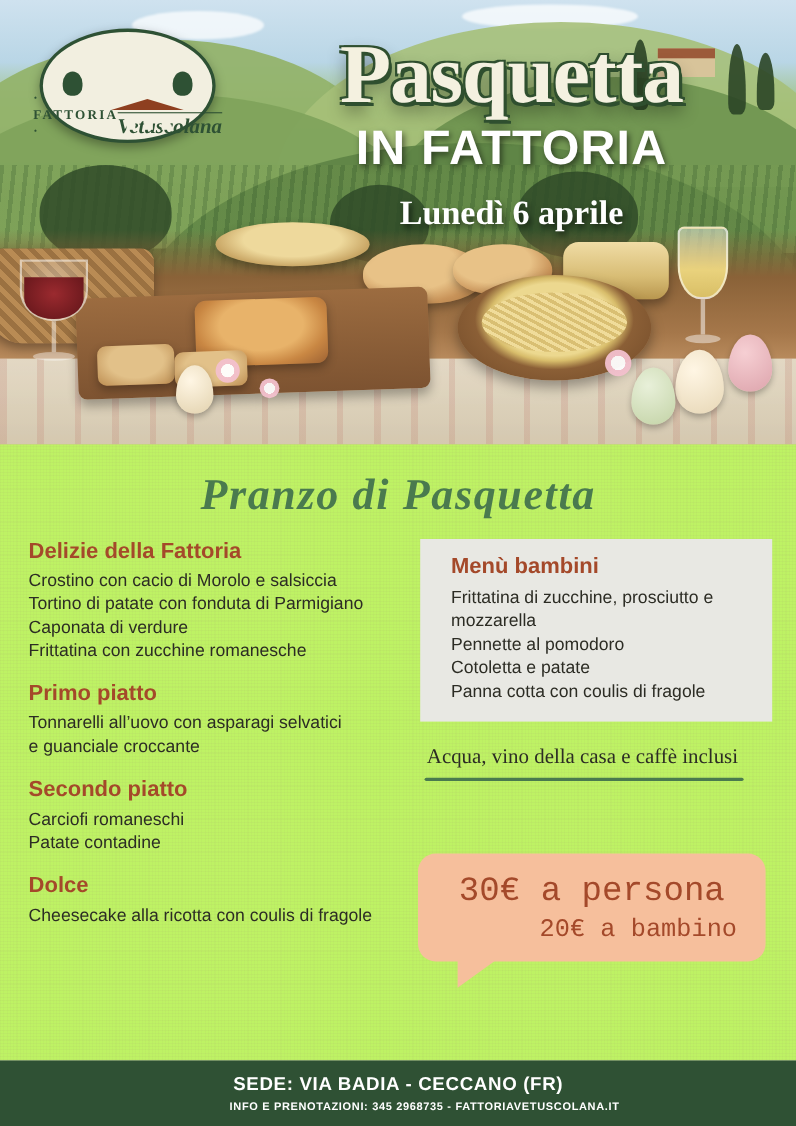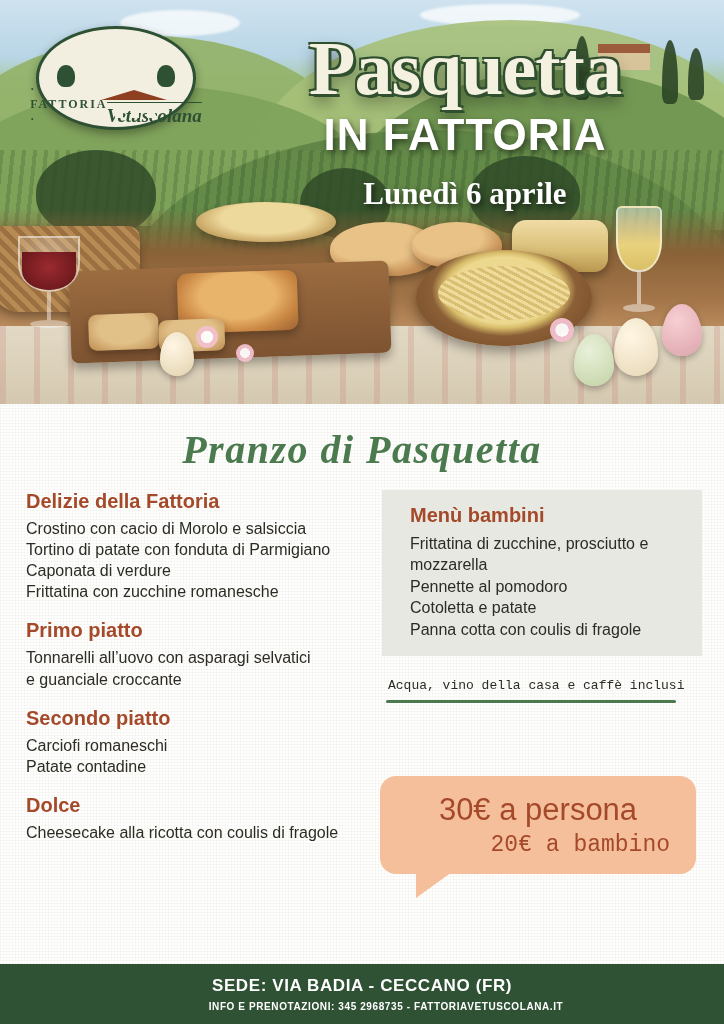--- a/index.html
+++ b/index.html
@@ -228,21 +228,21 @@
     font-weight: bold;
     font-size: 31px;
     color: #ffffff;
     margin-top: 16px;
     text-shadow: 2px 3px 6px rgba(0,0,0,.6);
   }
 
   
   .body {
     position: absolute; left: 0; top: 404px; width: 724px; height: 560px;
-    background: #ffffff;
+    background: #bef264;
   }
   .body:before {
     content: ""; position: absolute; inset: 0;
     background:
       repeating-linear-gradient(0deg, rgba(160,150,110,.07) 0 1px, transparent 1px 3px),
       repeating-linear-gradient(90deg, rgba(160,150,110,.06) 0 1px, transparent 1px 3px);
     pointer-events: none;
   }
   .script-title {
     position: absolute; left: 0; top: 22px; width: 724px; text-align: center;
@@ -292,22 +292,22 @@
   .kids-item {
     font-family: "Liberation Sans", sans-serif;
     font-size: 16px;
     color: #2c2c24;
     line-height: 1.34;
     padding-left: 12px;
   }
 
   .included {
     margin-top: 22px;
-    font-family: Liberation Mono, monospace;
-    font-size: 13px;
+    font-family: Liberation Serif, serif;
+    font-size: 19px;
     color: #2c2c24;
     padding-left: 6px;
   }
   .rule {
     margin: 7px 0 0 4px;
     width: 290px; height: 3px;
     background: #4a7a4e;
     border-radius: 2px;
   }
 
@@ -318,21 +318,21 @@
     border-radius: 16px;
     display: flex; flex-direction: column; align-items: center; justify-content: center;
   }
   .price-bubble:after {
     content: ""; position: absolute; left: 36px; bottom: -24px;
     border-left: 0 solid transparent;
     border-right: 36px solid transparent;
     border-top: 26px solid #f6bf9c;
   }
   .price-main {
-    font-family: Liberation Sans, sans-serif;
+    font-family: Liberation Mono, monospace;
     font-size: 31px;
     color: #a4492a;
     font-weight: normal;
   }
   .price-sub {
     font-family: Liberation Mono, monospace;
     font-size: 23px;
     color: #a4492a;
     margin-top: 4px;
     align-self: flex-end;

